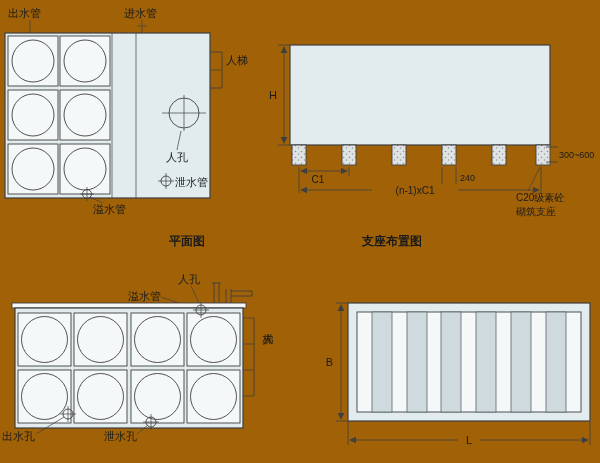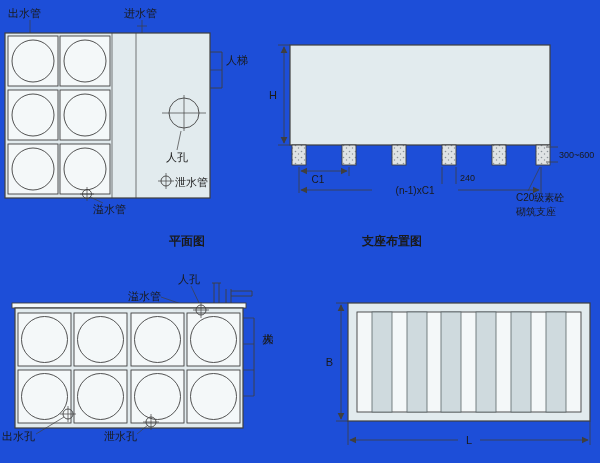--- a/index.html
+++ b/index.html
@@ -1,17 +1,17 @@
 <!DOCTYPE html>
 <html style="--line: #3f3f3f; --tank-fill: #e2ebee; --panel-fill: #f4f8f9; --stripe-fill: #cfdade;"><head>
 <meta charset="utf-8">
 <style>
   html, body { margin: 0; padding: 0; background: #ffffff; }
   body { width: 600px; height: 463px; overflow: hidden; }
-  .canvas { position: relative; width: 600px; height: 463px; background: #1d4ed8; }
+  .canvas { position: relative; width: 600px; height: 463px; background: #a16207; }
   svg text {
     font-family: "Liberation Sans", "DejaVu Sans", sans-serif;
     fill: #1a1a1a;
   }
   .lbl  { font-size: 11px; }
   .sm   { font-size: 10px; }
   .xs   { font-size: 9px; }
   .cap  { font-size: 12px; font-weight: bold; }
   .vert { writing-mode: vertical-rl; }
   .tank    { fill: var(--tank-fill, #e2ebee); stroke: var(--line, #3f3f3f); stroke-width: 1.2; }

